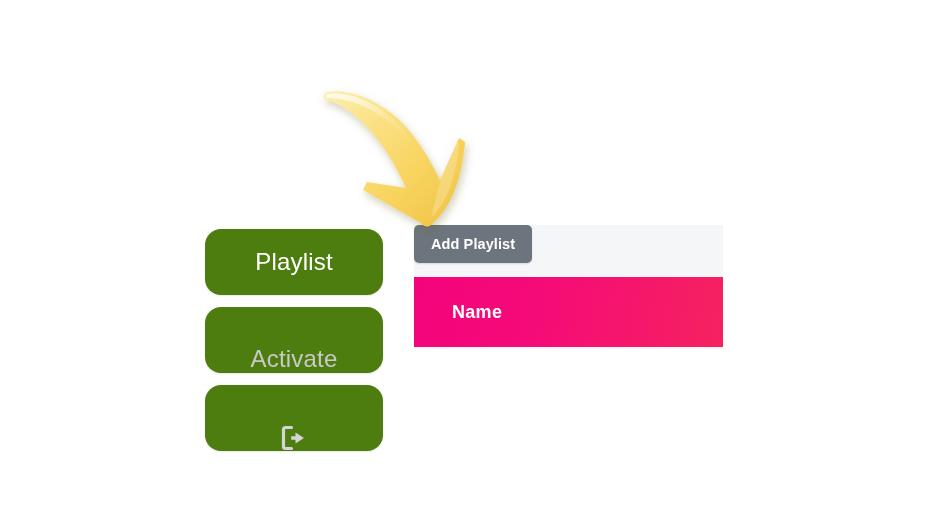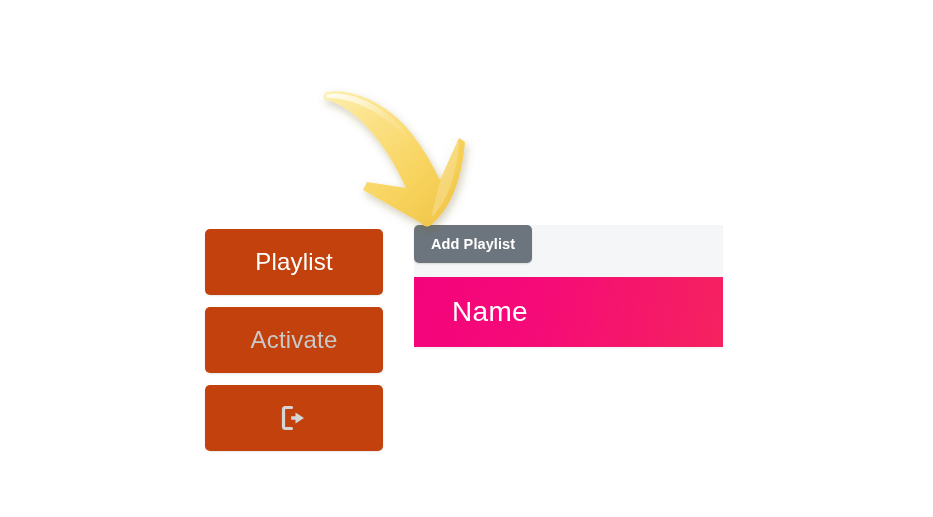--- a/index.html
+++ b/index.html
@@ -25,41 +25,42 @@
   
   .sidebar {
     position: absolute;
     left: 205px;
     top: 229px;
     width: 178px;
   }
   .nav-button {
     width: 178px;
     height: 66px;
-    background: #c2410c;
+    background: #4d7c0f;
     border: none;
-    border-radius: 5px;
+    border-radius: 16px;
     margin-bottom: 12px;
     display: flex;
     align-items: center;
     justify-content: center;
     gap: 12px;
     cursor: pointer;
     padding: 0;
     font-family: "Liberation Sans", sans-serif;
     font-size: 24px;
     font-weight: 400;
     letter-spacing: 0.2px;
     box-shadow: 0 1px 2px rgba(0,0,0,0.10);
   }
   .nav-button.primary-label {
     color: #ffffff;
   }
   .nav-button.muted-label {
     color: #c9c9c9;
+    align-items: flex-end;
   }
   .logout-icon {
     display: inline-block;
     width: 30px;
     height: 26px;
     flex: 0 0 auto;
     color: #d5d5d5;
   }
   .logout-icon svg { display: block; width: 100%; height: 100%; }
 
@@ -98,22 +99,22 @@
     width: 309px;
     background: linear-gradient(100deg, #f4047c 0%, #f50a78 38%, #f5225f 100%);
     display: flex;
     align-items: center;
     box-sizing: border-box;
     padding-left: 38px;
   }
   .col-name {
     color: #ffffff;
     font-family: "Liberation Sans", sans-serif;
-    font-size: 28px;
-    font-weight: 400;
+    font-size: 18px;
+    font-weight: 700;
     letter-spacing: 0.3px;
   }
 
   
   .pointer-arrow {
     position: absolute;
     left: 310px;
     top: 72px;
     width: 175px;
     height: 165px;

